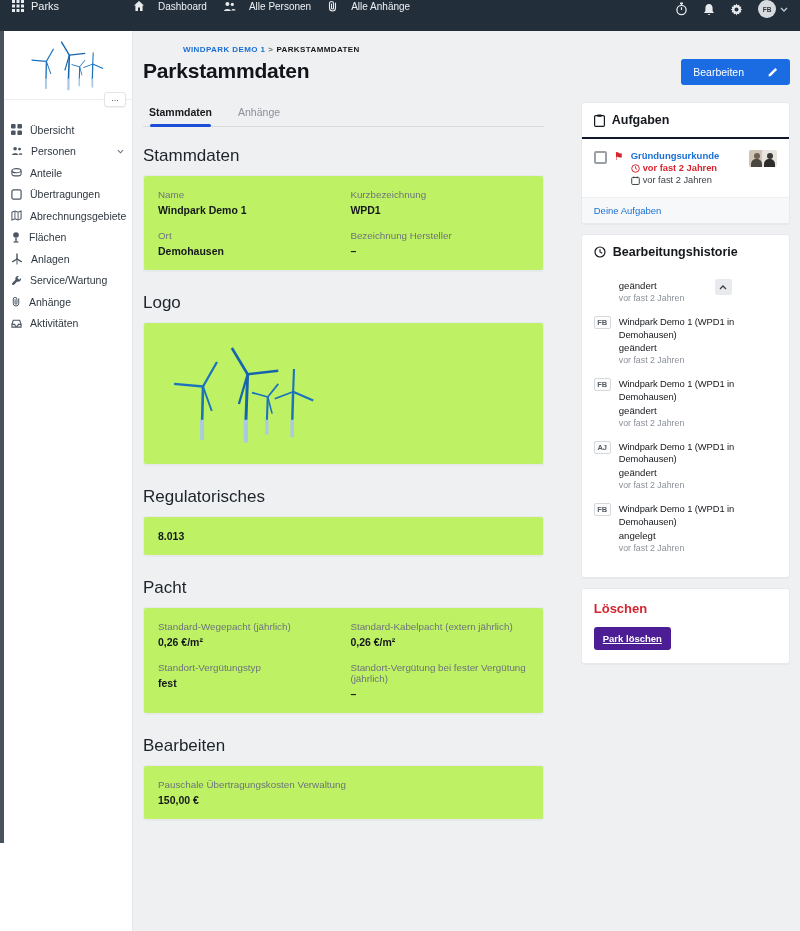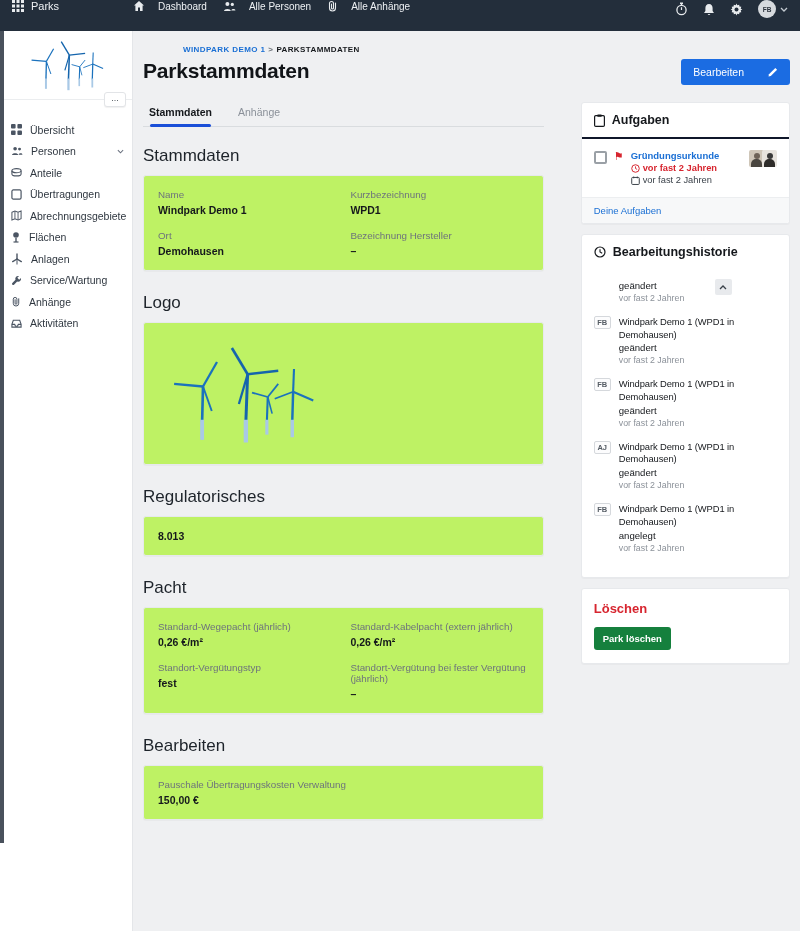--- a/index.html
+++ b/index.html
@@ -98,22 +98,22 @@
             font-size:7.5px; font-weight:700; color:#555c64; background:#fcfcfd; text-align:center; line-height:12px; padding:0 1px; }
   .htext { flex:1 1 auto; min-width:0; }
   .htitle { font-size:9.4px; color:#15181c; line-height:1.35; letter-spacing:-.1px; }
   .haction { font-size:9.6px; color:#15181c; margin-top:1px; }
   .htime { font-size:8.8px; color:#8b9199; margin-top:2px; }
   .hentry.partial { padding-left:25px; margin-top:6px; }
   .collapse-btn { flex:0 0 auto; width:17px; height:16px; background:#e8eaed; border:none; border-radius:2px;
                   display:flex; align-items:center; justify-content:center; cursor:pointer; margin-left:2px; }
 
   .del-head { padding:12px 12px 0 12px; font-size:13px; font-weight:700; color:#d7252f; }
-  .btn-del { margin:11px 12px 13px 12px; background:#15803d; color:#fff; border:none; border-radius:3px;
-             font-size:9.5px; font-weight:700; font-family:inherit; padding:6px 9px; cursor:pointer; }
+  .btn-del { margin:11px 12px 13px 12px; background:#4c1d95; color:#fff; border:none; border-radius:3px;
+             font-size:9.5px; font-weight:700; font-family:inherit; padding:6px 9px; cursor:pointer;text-decoration:underline; }
 </style>
 </head>
 <body>
 
 <svg width="0" height="0" style="position:absolute">
   <defs>
     <g id="turbines">
 
       <line x1="47" y1="52" x2="14" y2="49" stroke="#1b72bd" stroke-width="2.6"></line>
       <line x1="47" y1="52" x2="63" y2="24" stroke="#1b72bd" stroke-width="2.6"></line>

